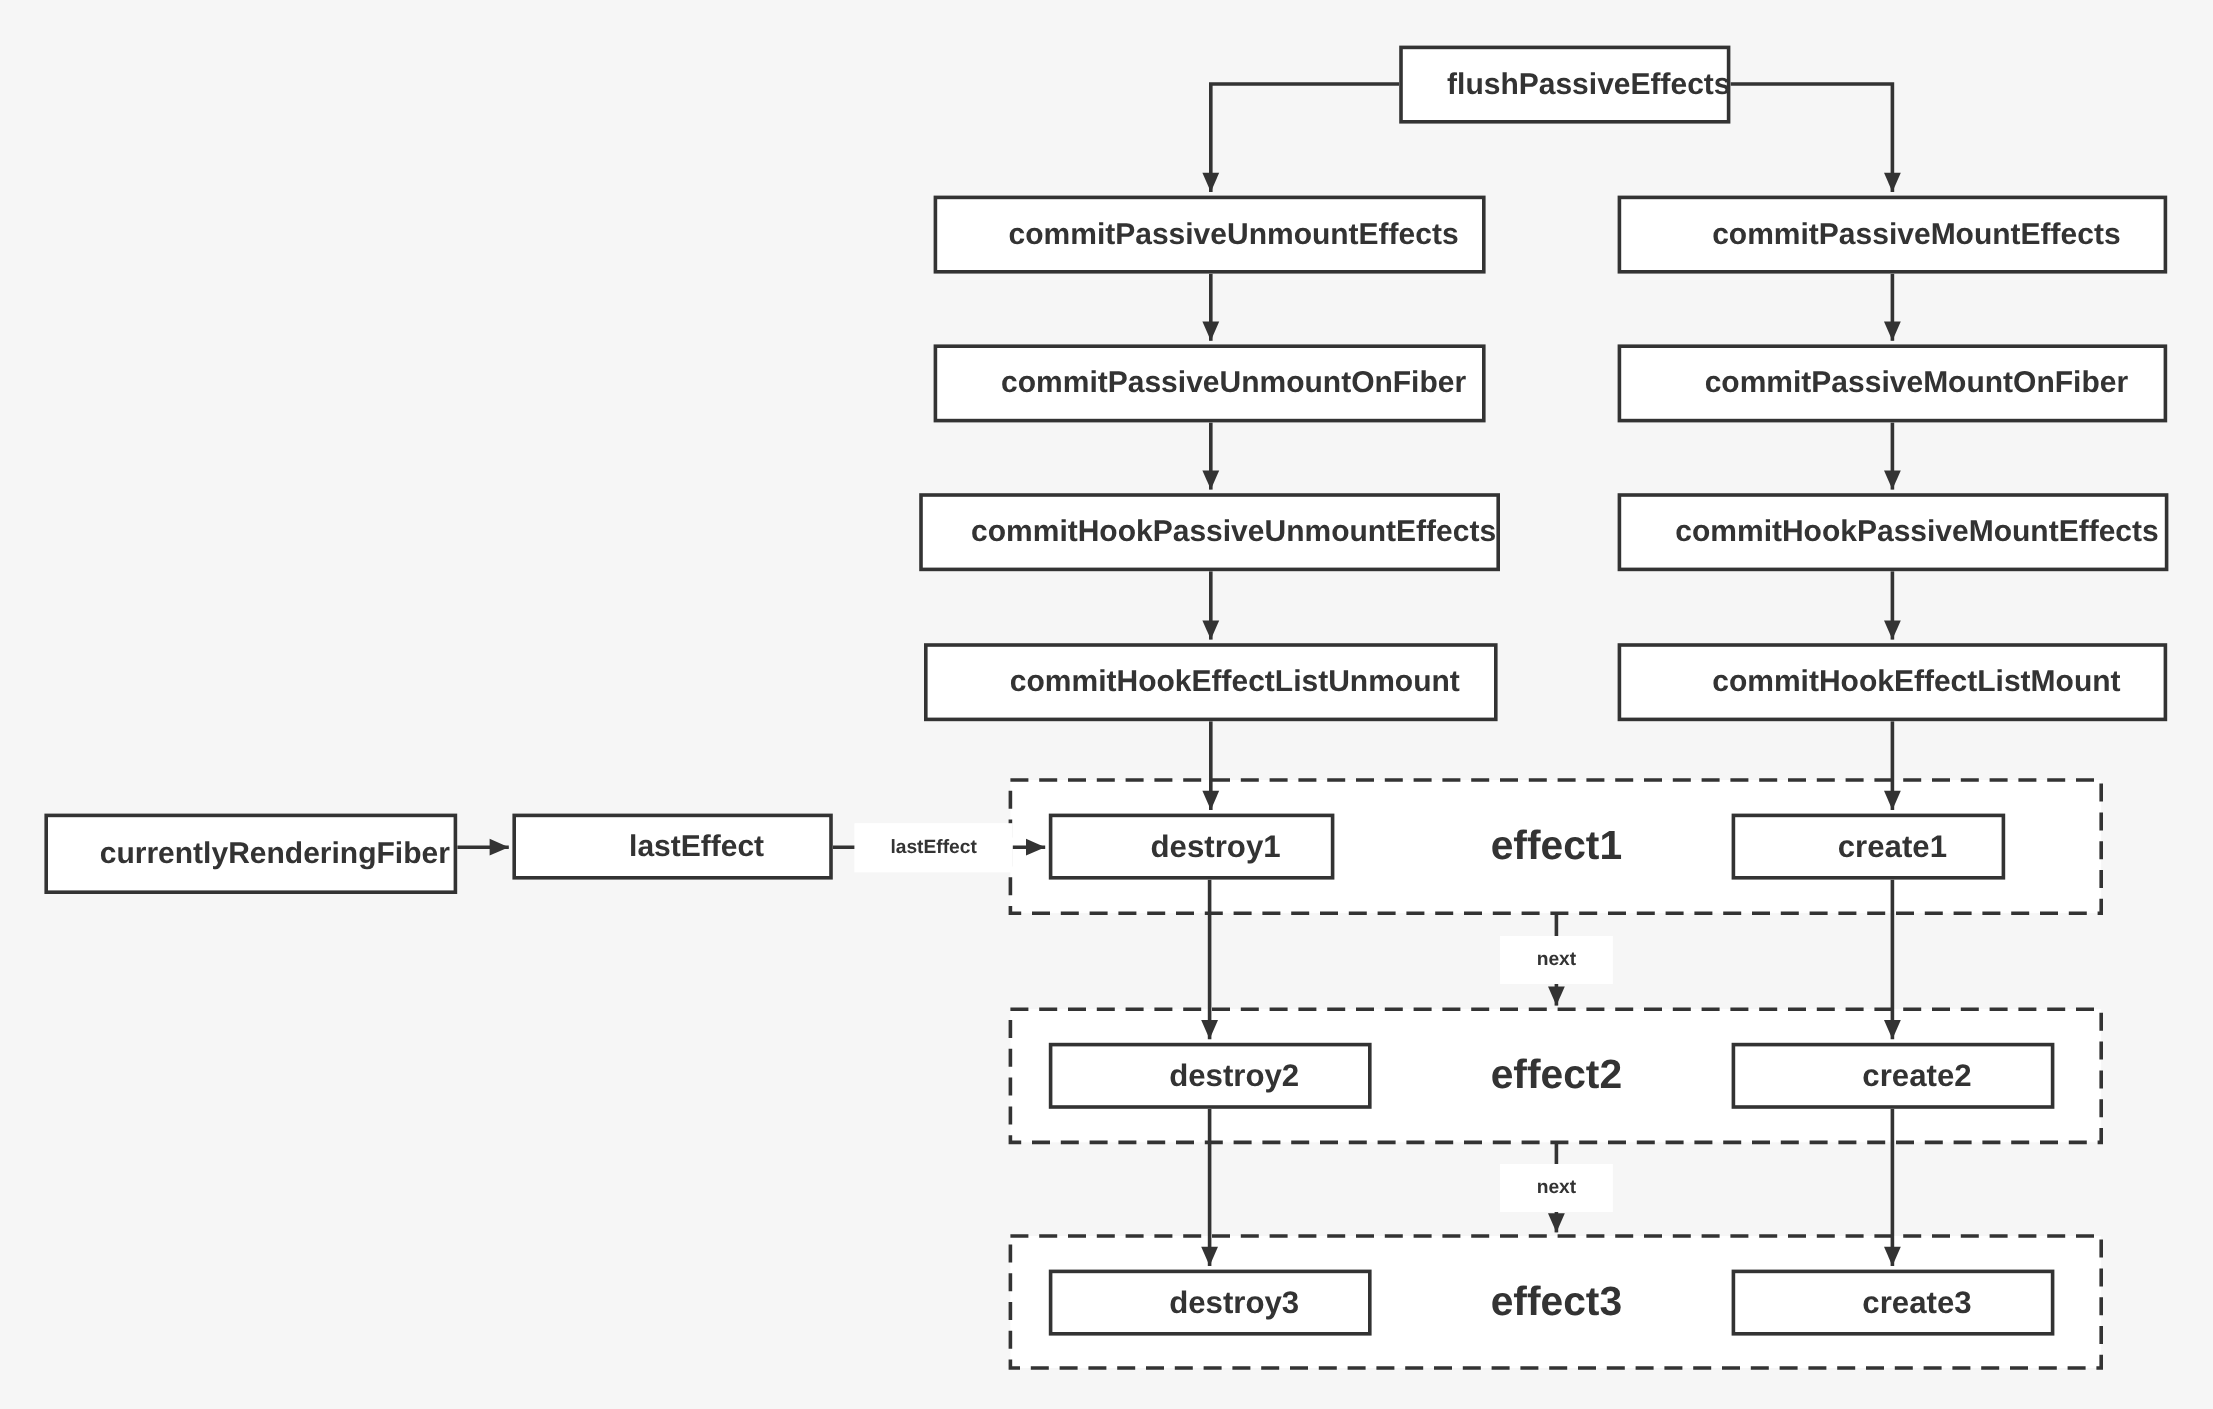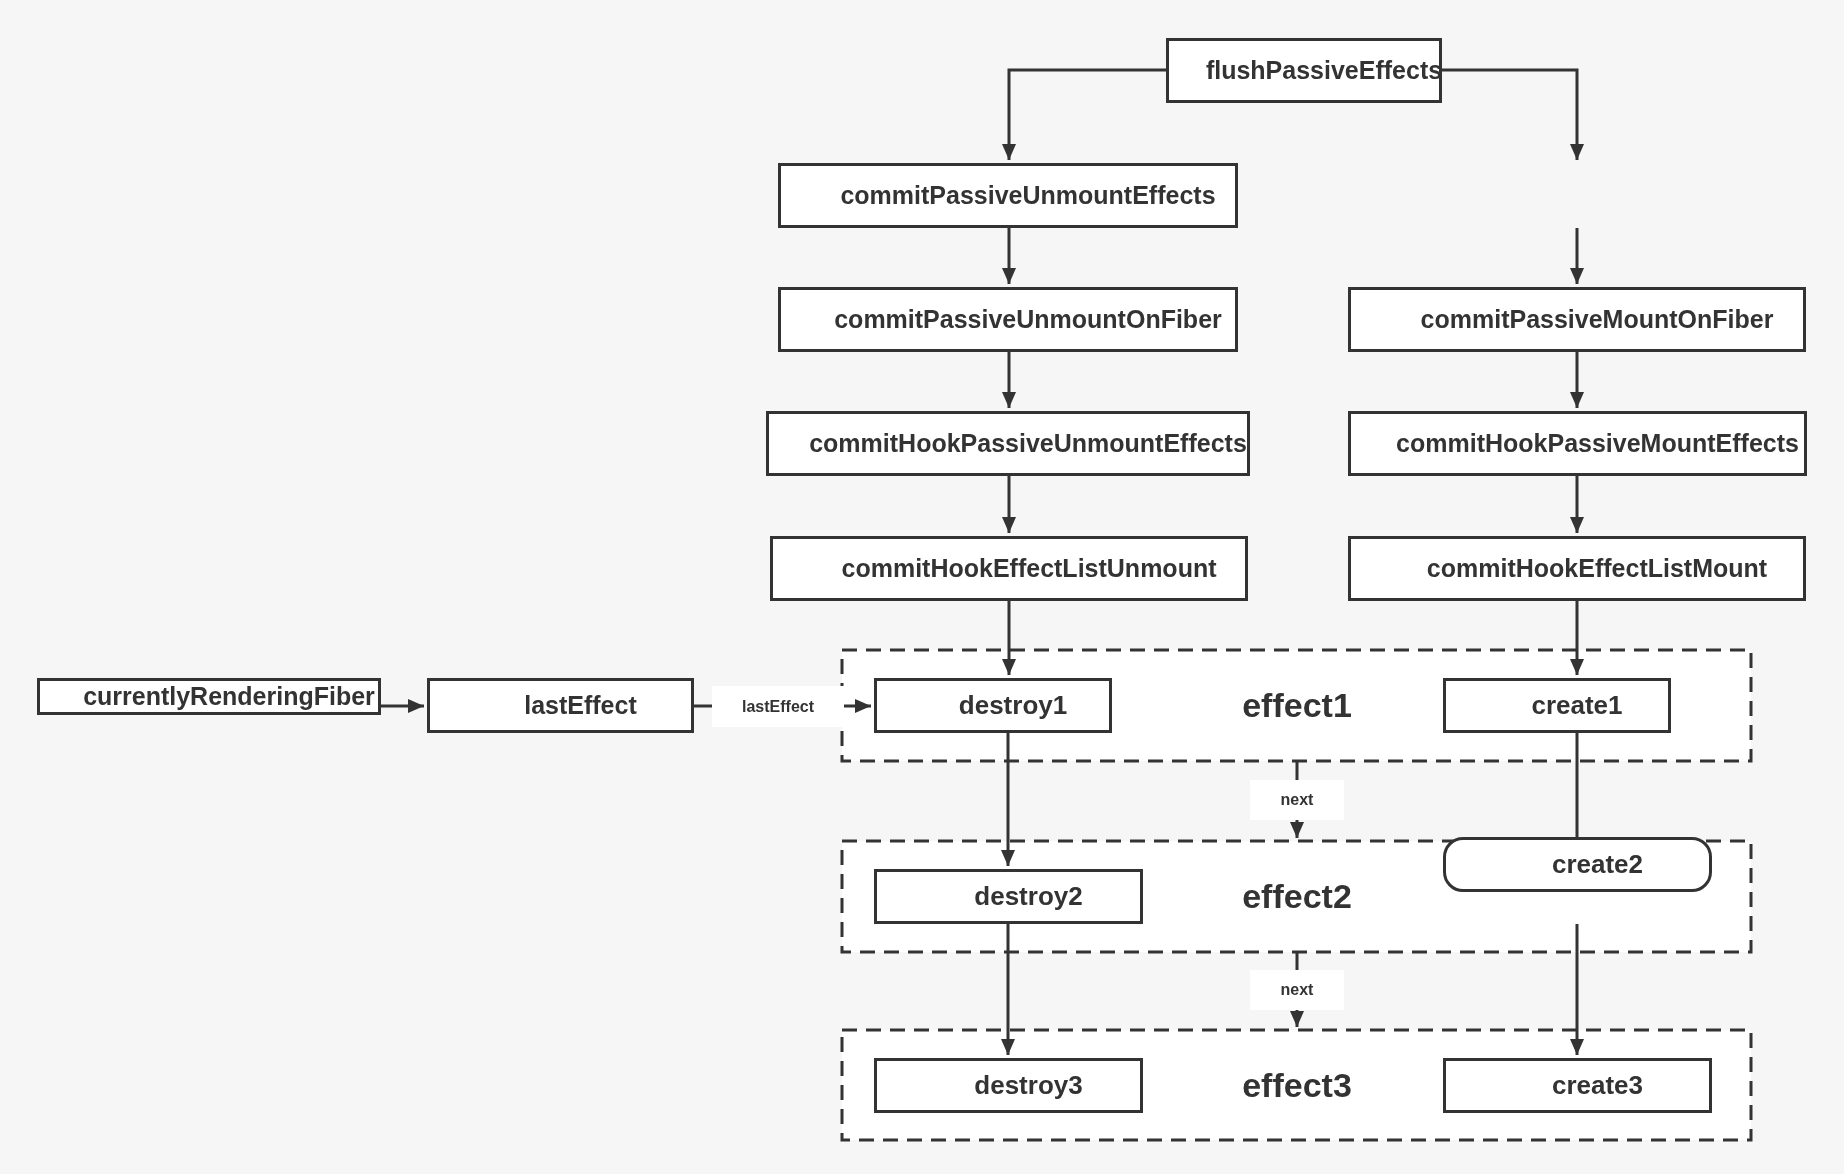--- a/index.html
+++ b/index.html
@@ -91,37 +91,38 @@
     <path d="M1297 952 V1027" fill="none" stroke="#333333" stroke-width="3" marker-end="url(#arw)"></path>
   </svg>
 
   <div class="node" style="left:1166px;top:38px;width:276px;height:65px;">flushPassiveEffects</div>
 
   <div class="node" style="left:778px;top:163px;width:460px;height:65px;">commitPassiveUnmountEffects</div>
   <div class="node" style="left:778px;top:287px;width:460px;height:65px;">commitPassiveUnmountOnFiber</div>
   <div class="node" style="left:766px;top:411px;width:484px;height:65px;">commitHookPassiveUnmountEffects</div>
   <div class="node" style="left:770px;top:536px;width:478px;height:65px;">commitHookEffectListUnmount</div>
 
+  <div class="node" style="left:1348px;top:163px;width:458px;height:65px;">commitPassiveMountEffects</div>
   <div class="node" style="left:1348px;top:287px;width:458px;height:65px;">commitPassiveMountOnFiber</div>
   <div class="node" style="left:1348px;top:411px;width:459px;height:65px;">commitHookPassiveMountEffects</div>
   <div class="node" style="left:1348px;top:536px;width:458px;height:65px;">commitHookEffectListMount</div>
 
-  <div class="node" style="left:37px;top:678px;width:344px;height:37px;">currentlyRenderingFiber</div>
+  <div class="node" style="left:37px;top:678px;width:344px;height:67px;">currentlyRenderingFiber</div>
   <div class="node" style="left:427px;top:678px;width:267px;height:55px;">lastEffect</div>
   <div class="float-label line-label" style="left:712px;top:686px;width:132px;height:41px;">lastEffect</div>
 
   <div class="node inner-node" style="left:874px;top:678px;width:238px;height:55px;">destroy1</div>
   <div class="float-label effect-label" style="left:1237px;top:678px;width:120px;height:55px;">effect1</div>
   <div class="node inner-node" style="left:1443px;top:678px;width:228px;height:55px;">create1</div>
 
   <div class="float-label line-label" style="left:1250px;top:780px;width:94px;height:40px;">next</div>
 
   <div class="node inner-node" style="left:874px;top:869px;width:269px;height:55px;">destroy2</div>
   <div class="float-label effect-label" style="left:1237px;top:869px;width:120px;height:55px;">effect2</div>
-  <div class="node inner-node" style="left:1443px;top:837px;width:269px;height:55px;border-radius:20px;">create2</div>
+  <div class="node inner-node" style="left:1443px;top:869px;width:269px;height:55px;">create2</div>
 
   <div class="float-label line-label" style="left:1250px;top:970px;width:94px;height:40px;">next</div>
 
   <div class="node inner-node" style="left:874px;top:1058px;width:269px;height:55px;">destroy3</div>
   <div class="float-label effect-label" style="left:1237px;top:1058px;width:120px;height:55px;">effect3</div>
   <div class="node inner-node" style="left:1443px;top:1058px;width:269px;height:55px;">create3</div>
 
 </div>
 
 </body></html>

